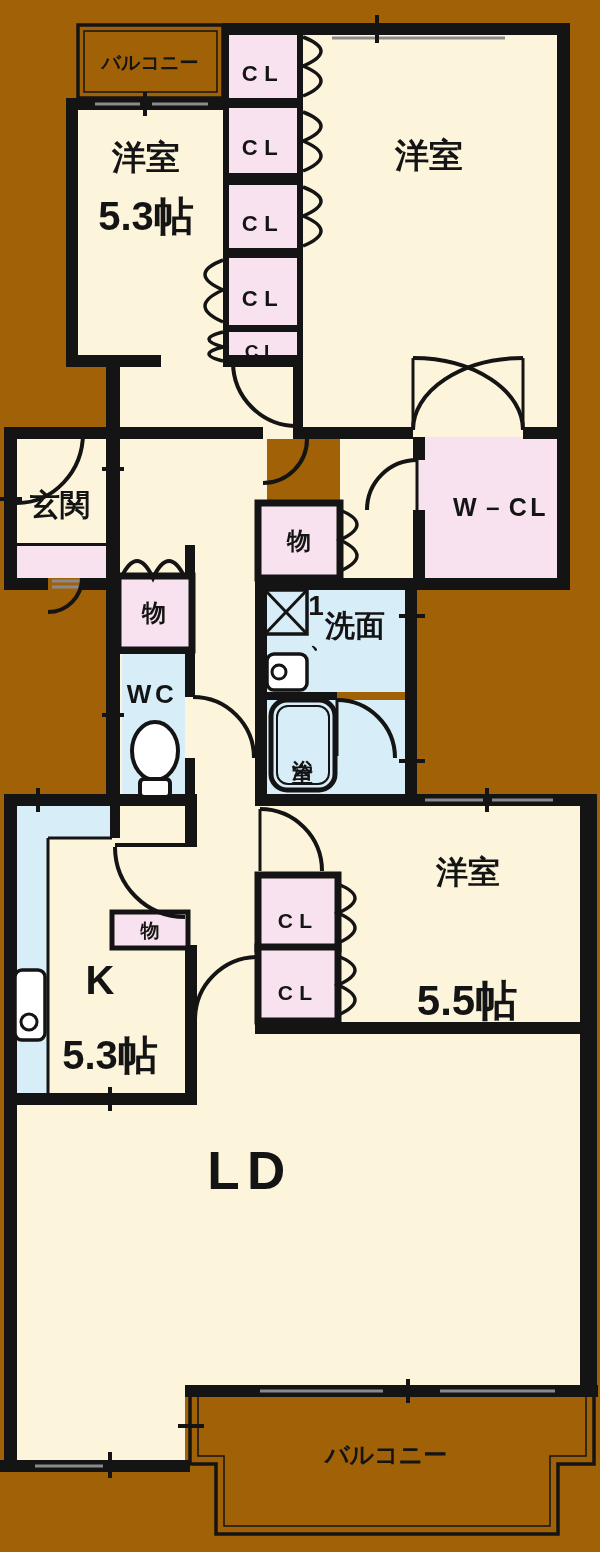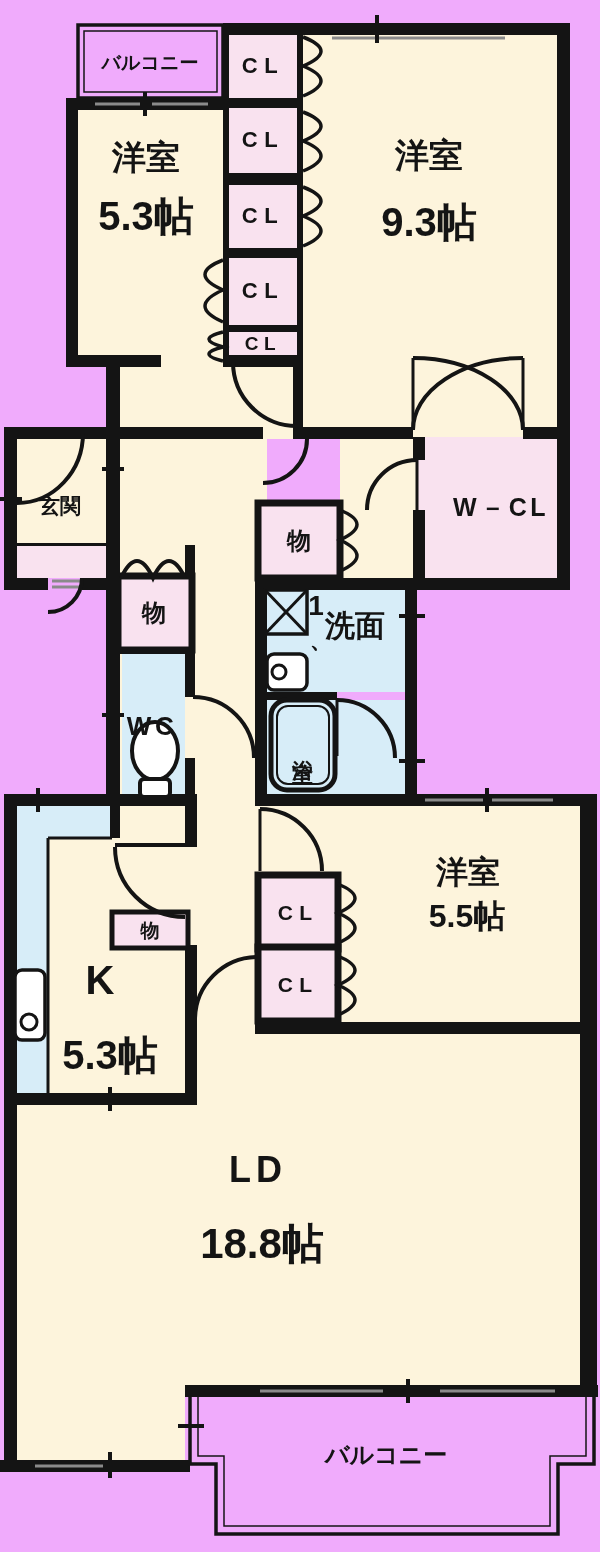--- a/index.html
+++ b/index.html
@@ -1,21 +1,21 @@
 <!DOCTYPE html>
 <html style="--floor: #fdf4dc; --closet: #f9e2ef; --wet: #d7edf8; --wall: #141414; --win: #8a8a8a;"><head>
 <meta charset="utf-8">
 <style>
   html,body{margin:0;padding:0;background:#fff;}
-  .plan{position:relative;width:600px;height:1552px;background:#f0abfc;overflow:hidden;
+  .plan{position:relative;width:600px;height:1552px;background:#a16207;overflow:hidden;
         font-family:"Liberation Sans","DejaVu Sans",sans-serif;}
   .plan svg{position:absolute;left:0;top:0;}
   .lbl{position:absolute;transform:translate(-50%,-50%);color:#141414;font-weight:600;
        white-space:nowrap;line-height:1;}
-  .sp{letter-spacing:.30em;margin-right:-.30em;}
+  .sp{letter-spacing:.30em;margin-right:-.30em;margin-top:8px;}
   .sp2{letter-spacing:.14em;margin-right:-.14em;}
   .vert{writing-mode:vertical-rl;transform:translate(-50%,-50%);letter-spacing:.12em;}
   .floor{fill:var(--floor);}
   .closet{fill:var(--closet);}
   .wet{fill:var(--wet);}
   .wall{fill:var(--wall);}
   .door{stroke:var(--wall);stroke-width:4;fill:none;}
   .fold{stroke:var(--wall);stroke-width:3.5;fill:none;}
   .thin{stroke:var(--wall);stroke-width:3;fill:none;}
   .win{stroke:var(--win);stroke-width:3;fill:none;}
@@ -227,33 +227,31 @@
 
   <div class="lbl" style="left:150px;top:62px;font-size:19px">バルコニー</div>
   <div class="lbl sp" style="left:263px;top:66px;font-size:22px">CL</div>
   <div class="lbl sp" style="left:263px;top:140px;font-size:22px">CL</div>
   <div class="lbl sp" style="left:263px;top:216px;font-size:22px">CL</div>
   <div class="lbl sp" style="left:263px;top:291px;font-size:22px">CL</div>
   <div class="lbl sp" style="left:263px;top:343px;font-size:19px">CL</div>
   <div class="lbl" style="left:146px;top:157px;font-size:34px">洋室</div>
   <div class="lbl" style="left:146px;top:216px;font-size:40px">5.3帖</div>
   <div class="lbl" style="left:429px;top:155px;font-size:34px">洋室</div>
-  <div class="lbl" style="left:429px;top:222px;font-size:40px">9.3帖</div>
-  <div class="lbl" style="left:60px;top:505px;font-size:21px">玄関</div>
+  <div class="lbl" style="left:60px;top:505px;font-size:30px">玄関</div>
   <div class="lbl sp2" style="left:501px;top:507px;font-size:25px">W－CL</div>
   <div class="lbl" style="left:299px;top:541px;font-size:24px">物</div>
   <div class="lbl" style="left:154px;top:613px;font-size:24px">物</div>
   <div class="lbl" style="left:355px;top:626px;font-size:30px">洗面</div>
   <div class="lbl" style="left:316px;top:606px;font-size:28px">1</div>
   <div class="lbl" style="left:321px;top:641px;font-size:22px">、</div>
-  <div class="lbl sp2" style="left:152px;top:726px;font-size:26px">WC</div>
+  <div class="lbl sp2" style="left:152px;top:694px;font-size:26px">WC</div>
   <div class="lbl vert" style="left:303px;top:745px;font-size:21px">浴室</div>
   <div class="lbl" style="left:468px;top:872px;font-size:32px">洋室</div>
-  <div class="lbl" style="left:467px;top:916px;font-size:32px">5.5帖</div>
+  <div class="lbl" style="left:467px;top:1001px;font-size:42px">5.5帖</div>
   <div class="lbl sp" style="left:298px;top:912px;font-size:21px">CL</div>
   <div class="lbl sp" style="left:298px;top:984px;font-size:21px">CL</div>
   <div class="lbl" style="left:150px;top:930px;font-size:19px">物</div>
   <div class="lbl" style="left:100px;top:980px;font-size:40px">K</div>
   <div class="lbl" style="left:110px;top:1055px;font-size:40px">5.3帖</div>
-  <div class="lbl sp2" style="left:258px;top:1170px;font-size:36px">LD</div>
-  <div class="lbl" style="left:262px;top:1244px;font-size:42px">18.8帖</div>
+  <div class="lbl sp2" style="left:250px;top:1170px;font-size:53px">LD</div>
   <div class="lbl" style="left:386px;top:1455px;font-size:24px">バルコニー</div>
 </div>
 
 </body></html>

